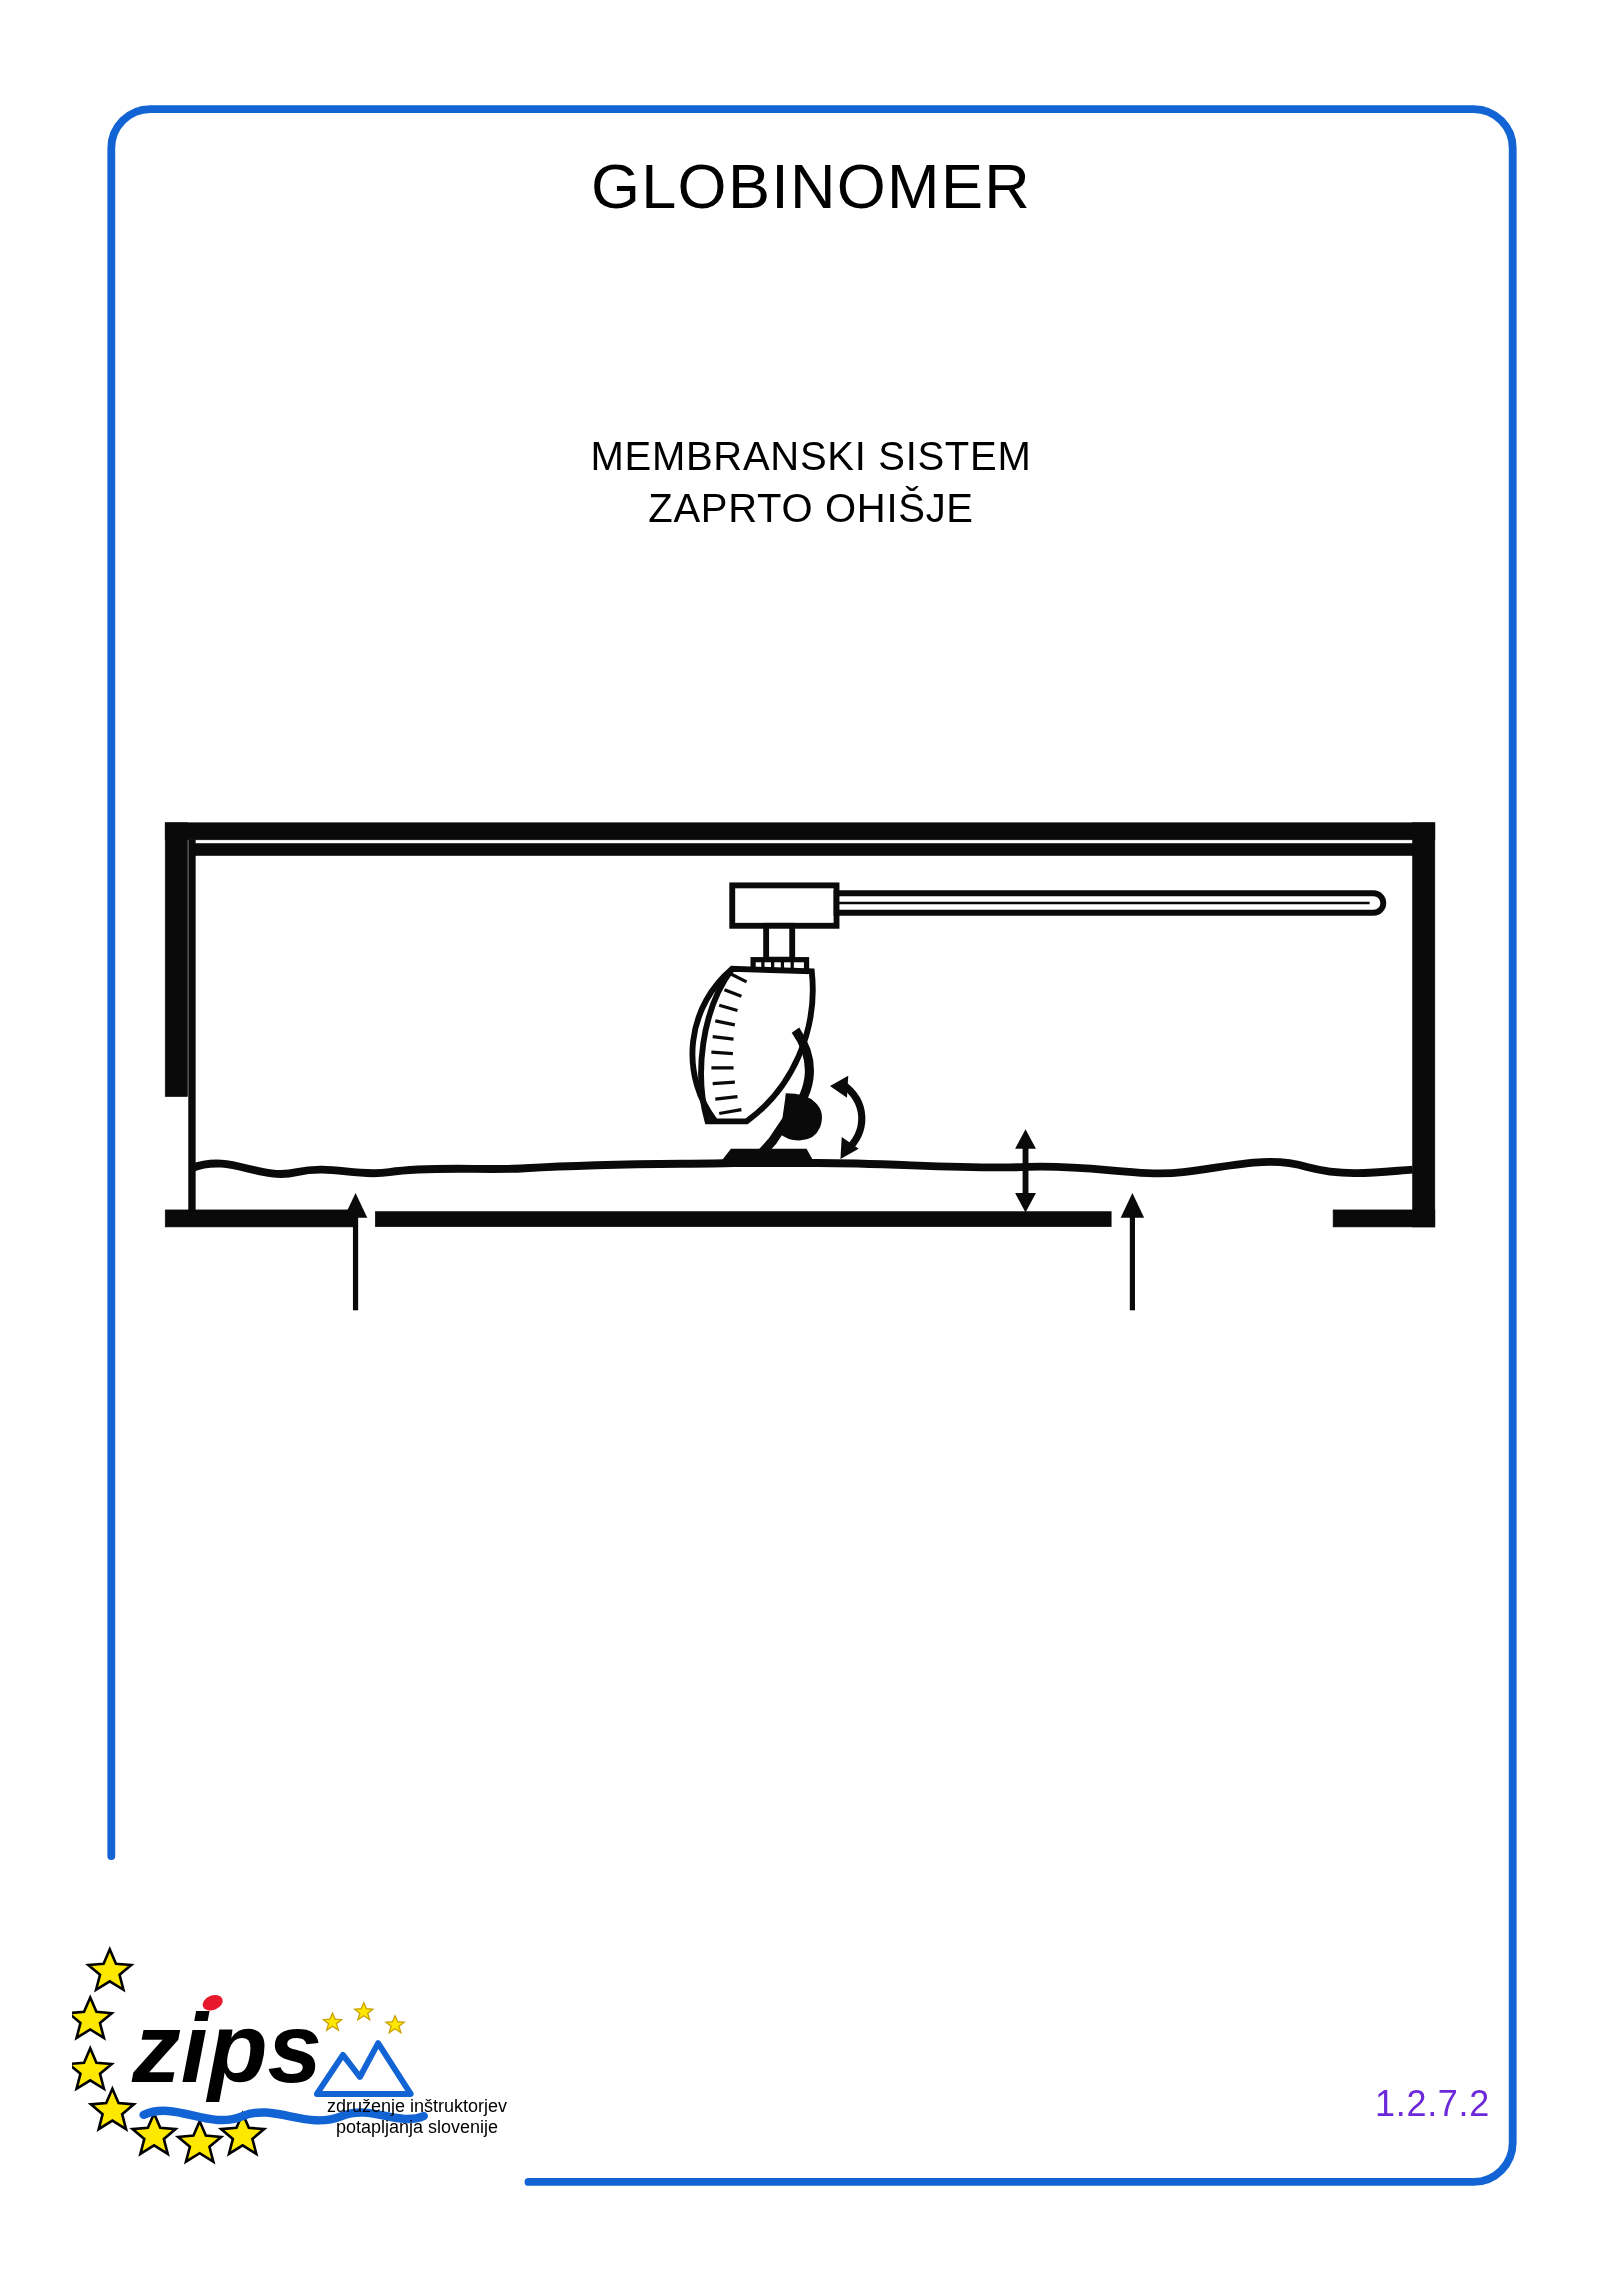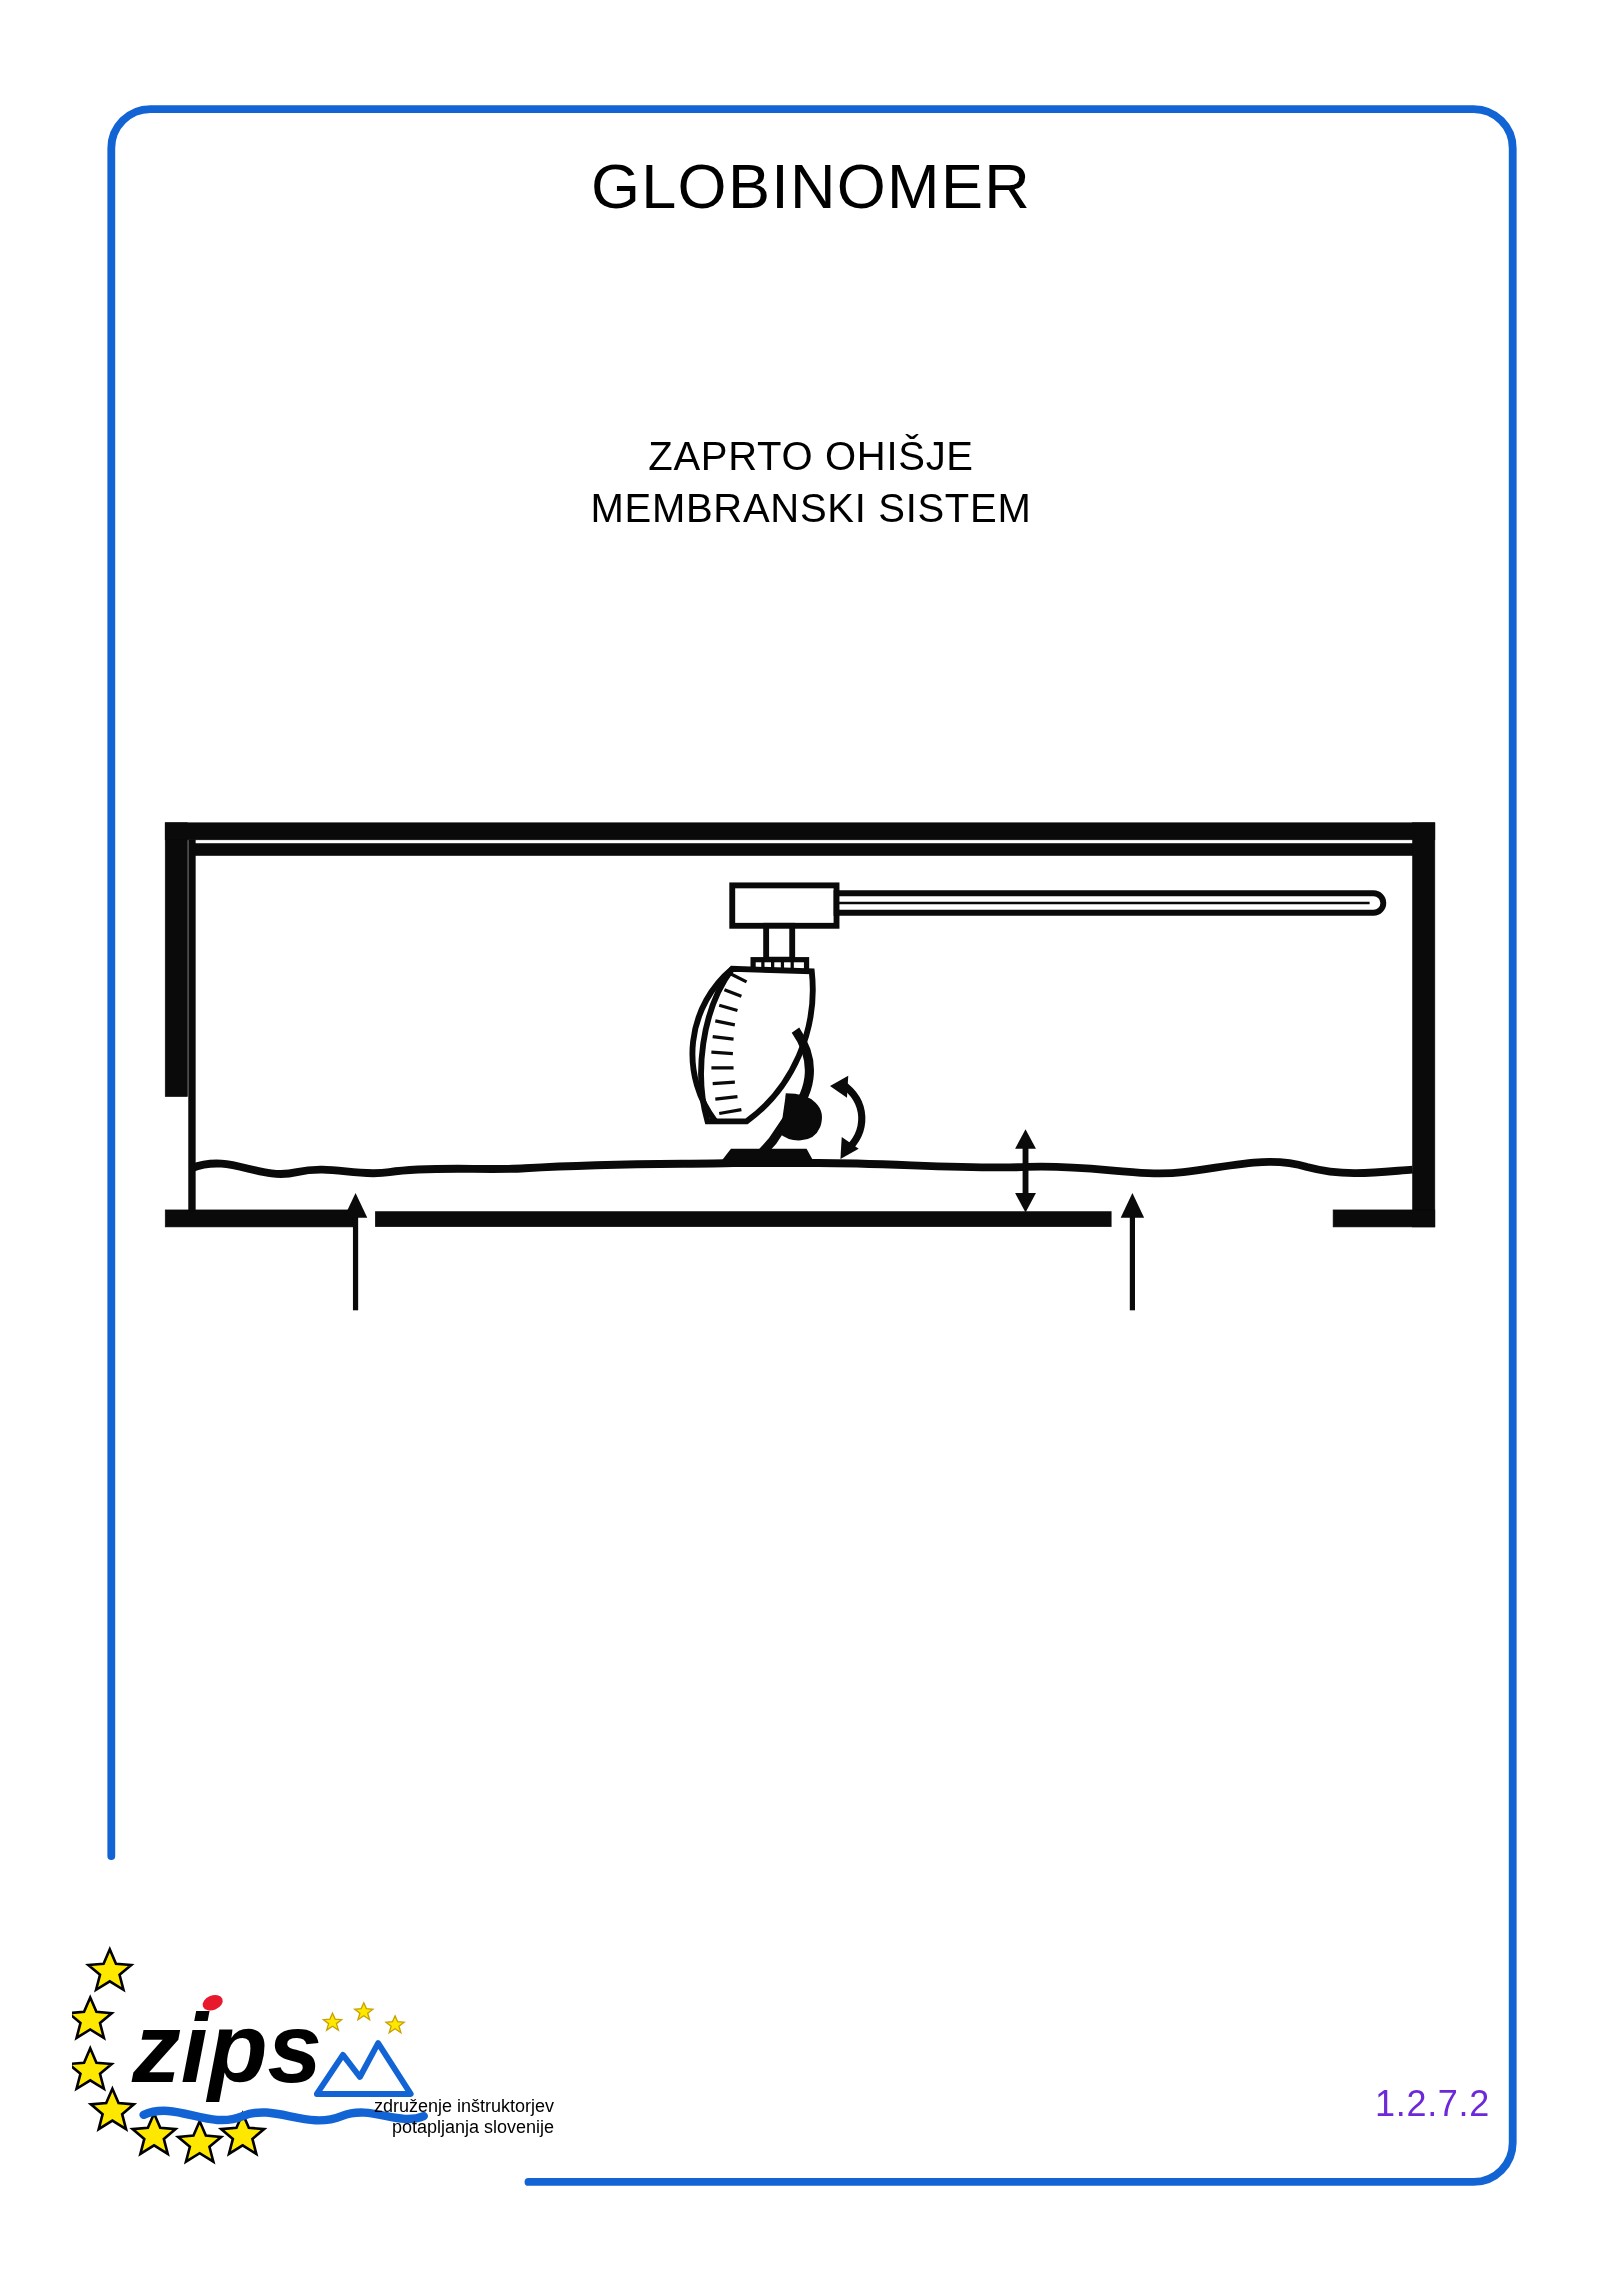--- a/index.html
+++ b/index.html
@@ -67,21 +67,21 @@
     left: 72px;
     top: 1940px;
     width: 495px;
     height: 261px;
   }
   #logo-caption {
     position: absolute;
     left: 280px;
     top: 2096px;
     width: 274px;
-    text-align: right;
+    text-align: center;
     font-size: 18px;
     line-height: 1.15;
     color: #000000;
   }
   #sheet-number {
     position: absolute;
     right: 132px;
     top: 2083px;
     font-size: 36px;
     color: #6d28d9;
@@ -93,22 +93,22 @@
 </head>
 <body>
 
 <svg id="page-frame" viewBox="0 0 2270 3300" width="1480" height="2151" xmlns="http://www.w3.org/2000/svg">
   <path d="M 60,2740 L 60,120 A 60,60 0 0 1 120,60 L 2150,60 A 60,60 0 0 1 2210,120 L 2210,3180 A 60,60 0 0 1 2150,3240 L 700,3240" fill="none" stroke="#1264d4" stroke-width="12" stroke-linecap="round"></path>
 </svg>
 
 <div id="main-title" class="nosel">GLOBINOMER</div>
 
 <div id="subtitle-block" class="nosel">
+  <div class="line">MEMBRANSKI SISTEM</div>
   <div class="line">ZAPRTO OHIŠJE</div>
-  <div class="line">MEMBRANSKI SISTEM</div>
 </div>
 
 <div id="figure-wrap">
 <svg viewBox="0 0 1990 870" width="1297" height="567" xmlns="http://www.w3.org/2000/svg">
 
   <defs>
     <marker id="arrowUp" markerWidth="18" markerHeight="18" refX="6" refY="9" orient="auto">
       <path d="M0,0 L12,9 L0,18 Z" fill="#0a0a0a"></path>
     </marker>
   </defs>

